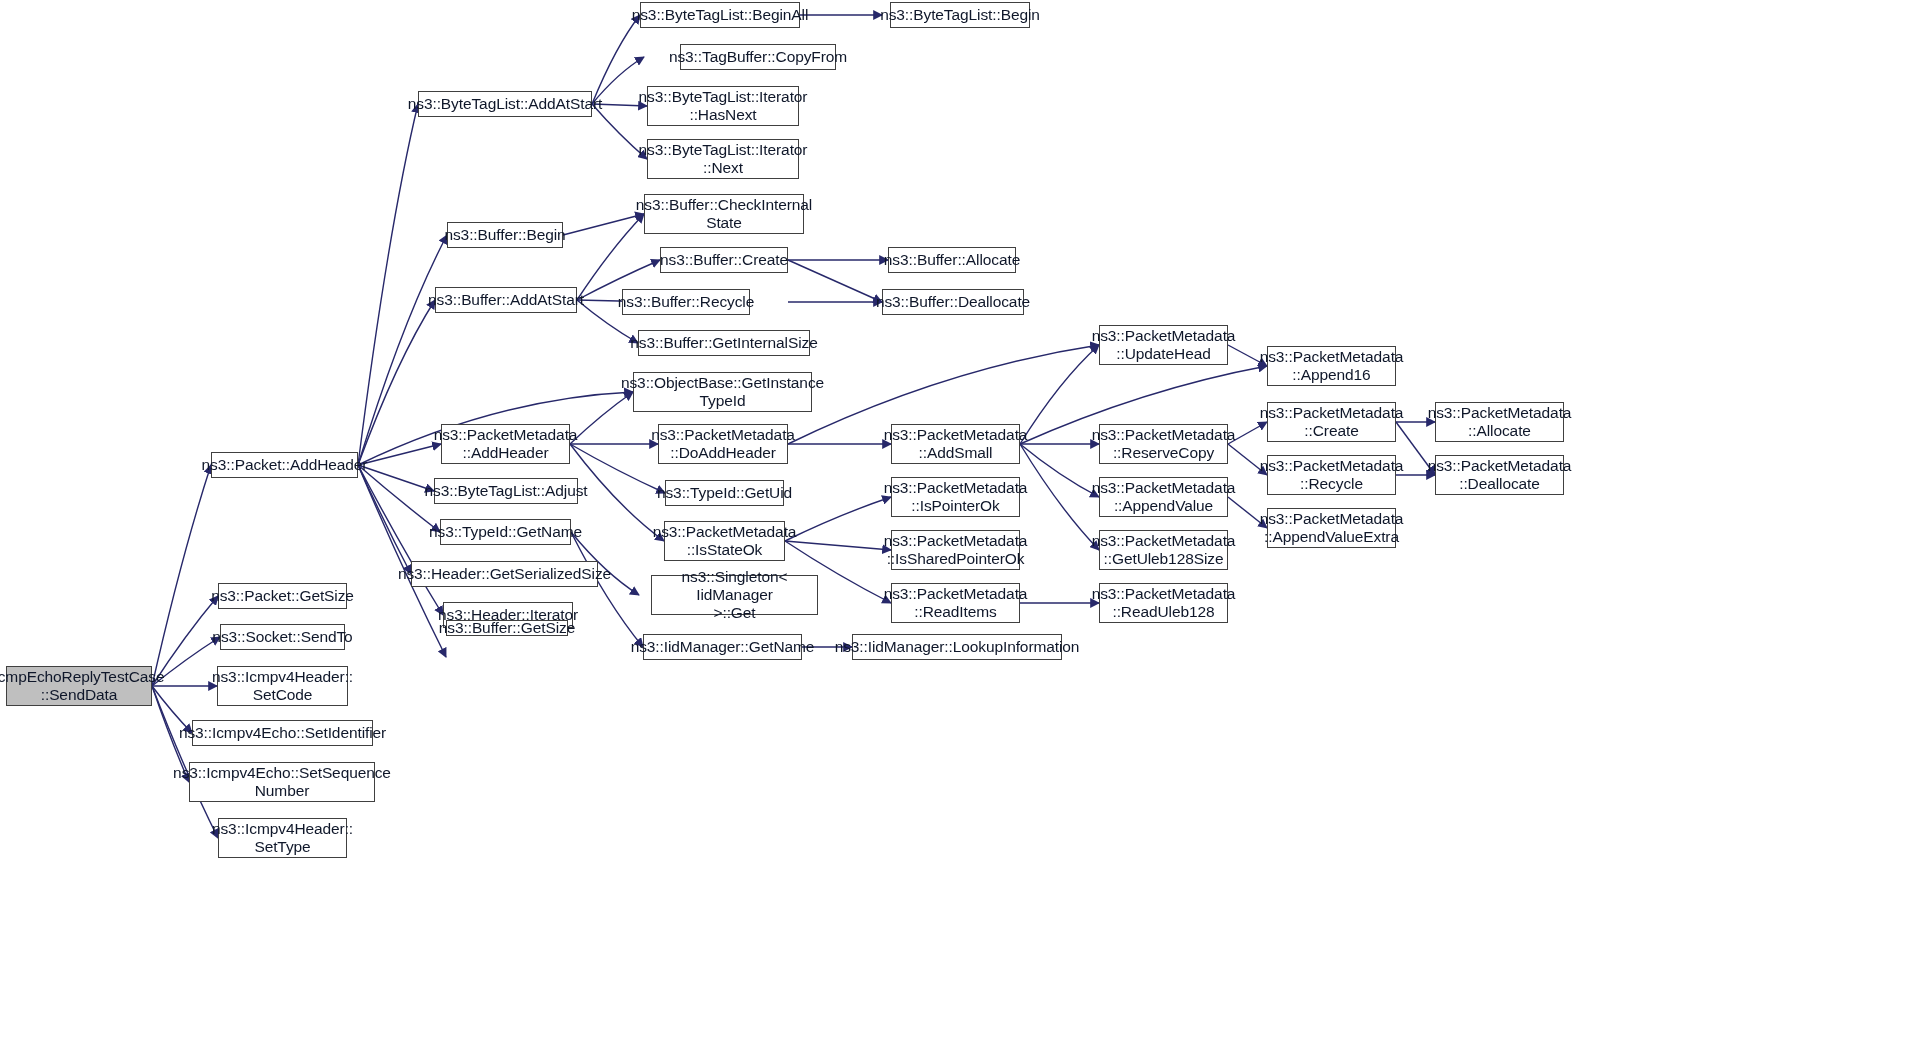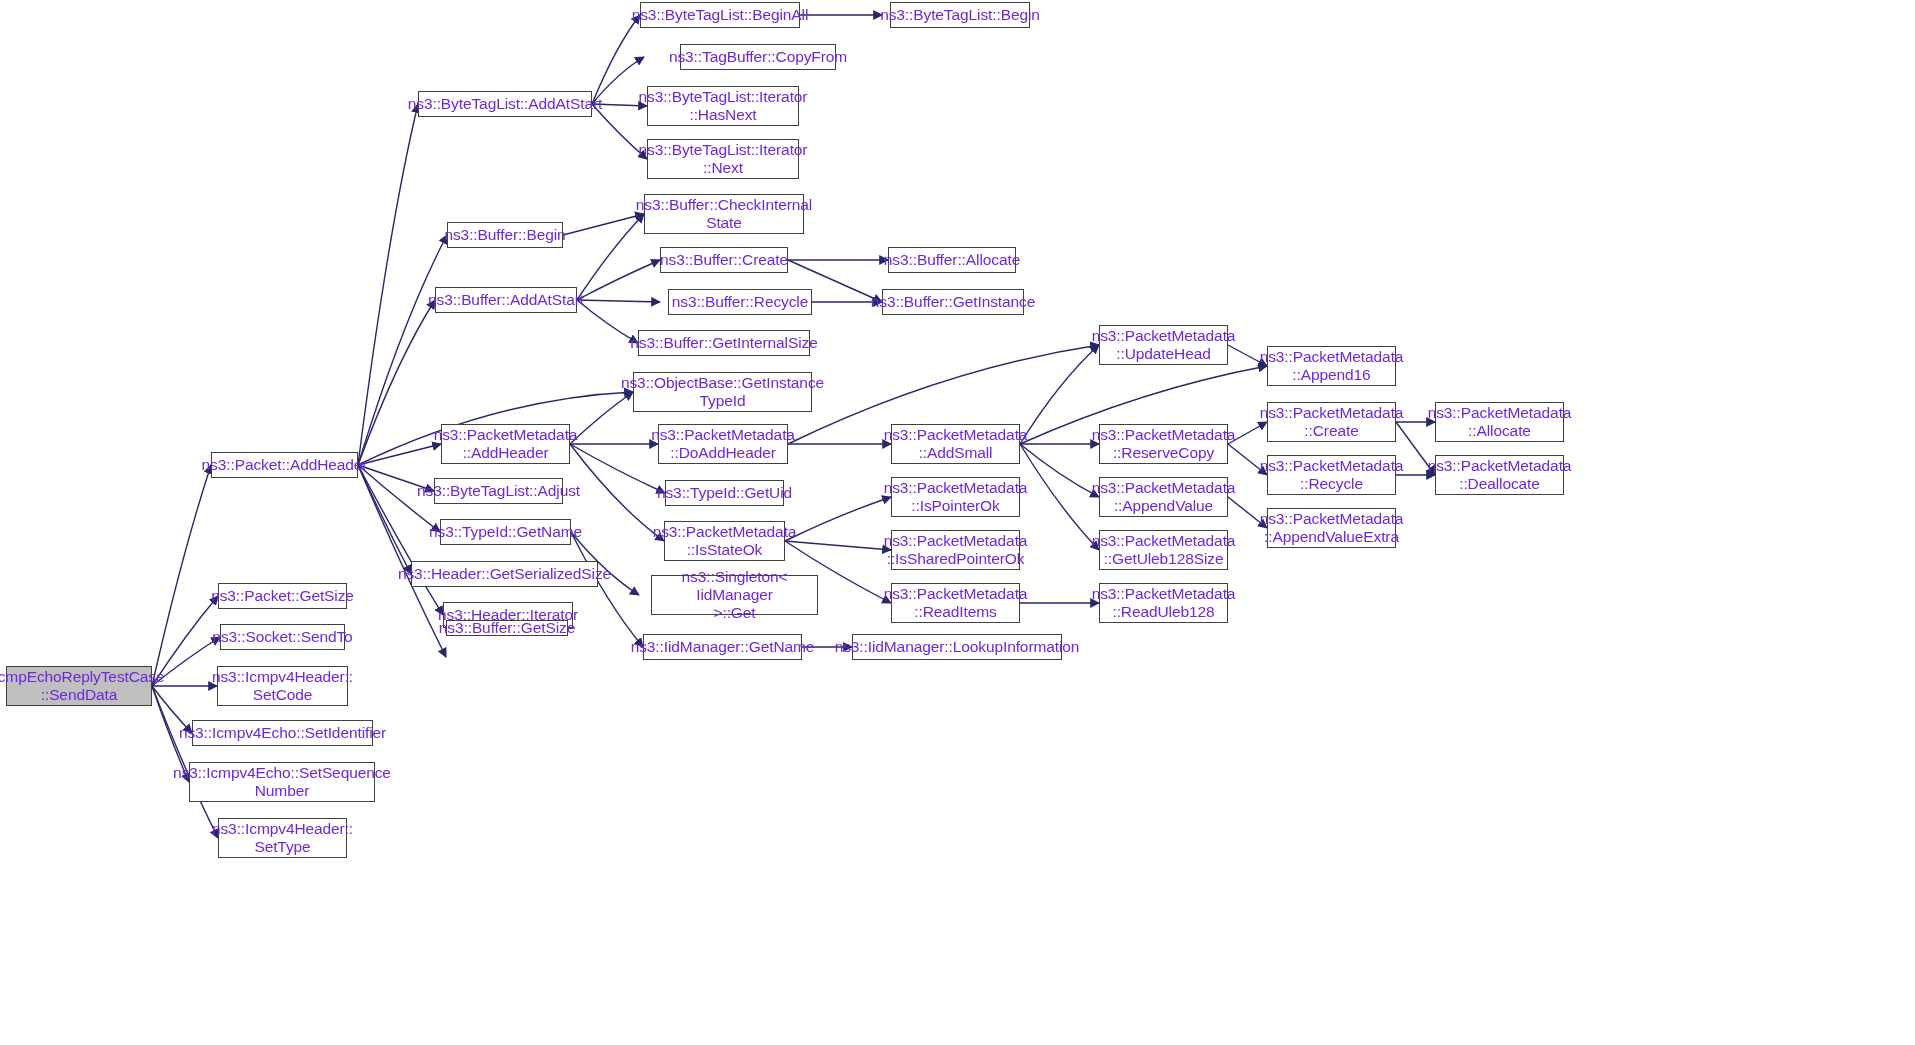--- a/index.html
+++ b/index.html
@@ -22,21 +22,21 @@
     top: 0;
     width: 1915px;
     height: 1045px;
     pointer-events: none;
   }
   .node {
     position: absolute;
     box-sizing: border-box;
     border: 1px solid #404040;
     background: #ffffff;
-    color: #6d28d9;
+    color: #0f172a;
     font-size: 15.5px;
     line-height: 18px;
     display: flex;
     align-items: center;
     justify-content: center;
     text-align: center;
     white-space: pre-line;
     padding: 0 5px;
     z-index: 2;
     letter-spacing: -0.1px;
@@ -125,49 +125,49 @@
       <div class="node" style="left: 192px; top: 720px; width: 181px; height: 26px;"><span>ns3::Icmpv4Echo::SetIdentifier</span></div>
       <div class="node" style="left: 189px; top: 762px; width: 186px; height: 40px;"><span>ns3::Icmpv4Echo::SetSequence
 Number</span></div>
       <div class="node" style="left: 218px; top: 818px; width: 129px; height: 40px;"><span>ns3::Icmpv4Header::
 SetType</span></div>
       <div class="node" style="left: 418px; top: 91px; width: 174px; height: 26px;"><span>ns3::ByteTagList::AddAtStart</span></div>
       <div class="node" style="left: 447px; top: 222px; width: 116px; height: 26px;"><span>ns3::Buffer::Begin</span></div>
       <div class="node" style="left: 435px; top: 287px; width: 142px; height: 26px;"><span>ns3::Buffer::AddAtStart</span></div>
       <div class="node" style="left: 441px; top: 424px; width: 129px; height: 40px;"><span>ns3::PacketMetadata
 ::AddHeader</span></div>
-      <div class="node" style="left: 434px; top: 478px; width: 129px; height: 26px;"><span>ns3::ByteTagList::Adjust</span></div>
+      <div class="node" style="left: 434px; top: 478px; width: 144px; height: 26px;"><span>ns3::ByteTagList::Adjust</span></div>
       <div class="node" style="left: 440px; top: 519px; width: 131px; height: 26px;"><span>ns3::TypeId::GetName</span></div>
       <div class="node" style="left: 411px; top: 561px; width: 187px; height: 26px;"><span>ns3::Header::GetSerializedSize</span></div>
       <div class="node" style="left: 443px; top: 602px; width: 130px; height: 26px;"><span>ns3::Header::Iterator</span></div>
       <div class="node" style="left: 446px; top: 620px; width: 122px; height: 16px;"><span>ns3::Buffer::GetSize</span></div>
       <div class="node" style="left: 640px; top: 2px; width: 160px; height: 26px;"><span>ns3::ByteTagList::BeginAll</span></div>
       <div class="node" style="left: 644px; top: 44px; width: 156px; height: 26px; margin-left: 36px;"><span>ns3::TagBuffer::CopyFrom</span></div>
       <div class="node" style="left: 647px; top: 86px; width: 152px; height: 40px;"><span>ns3::ByteTagList::Iterator
 ::HasNext</span></div>
       <div class="node" style="left: 647px; top: 139px; width: 152px; height: 40px;"><span>ns3::ByteTagList::Iterator
 ::Next</span></div>
       <div class="node" style="left: 644px; top: 194px; width: 160px; height: 40px;"><span>ns3::Buffer::CheckInternal
 State</span></div>
       <div class="node" style="left: 660px; top: 247px; width: 128px; height: 26px;"><span>ns3::Buffer::Create</span></div>
-      <div class="node" style="left: 668px; top: 289px; width: 144px; height: 26px;"><span>ns3::Buffer::Recycle</span></div>
+      <div class="node" style="left: 622px; top: 289px; width: 128px; height: 26px;"><span>ns3::Buffer::Recycle</span></div>
       <div class="node" style="left: 638px; top: 330px; width: 172px; height: 26px;"><span>ns3::Buffer::GetInternalSize</span></div>
       <div class="node" style="left: 633px; top: 372px; width: 179px; height: 40px;"><span>ns3::ObjectBase::GetInstance
 TypeId</span></div>
       <div class="node" style="left: 658px; top: 424px; width: 130px; height: 40px;"><span>ns3::PacketMetadata
 ::DoAddHeader</span></div>
       <div class="node" style="left: 665px; top: 480px; width: 119px; height: 26px;"><span>ns3::TypeId::GetUid</span></div>
       <div class="node" style="left: 664px; top: 521px; width: 121px; height: 40px;"><span>ns3::PacketMetadata
 ::IsStateOk</span></div>
       <div class="node" style="left: 651px; top: 575px; width: 167px; height: 40px;"><span>ns3::Singleton&lt; IidManager
 &gt;::Get</span></div>
       <div class="node" style="left: 643px; top: 634px; width: 159px; height: 26px;"><span>ns3::IidManager::GetName</span></div>
       <div class="node" style="left: 882px; top: 2px; width: 140px; height: 26px; margin-left: 8px;"><span>ns3::ByteTagList::Begin</span></div>
       <div class="node" style="left: 888px; top: 247px; width: 128px; height: 26px;"><span>ns3::Buffer::Allocate</span></div>
-      <div class="node" style="left: 882px; top: 289px; width: 142px; height: 26px;"><span>ns3::Buffer::GetInstance</span></div>
+      <div class="node" style="left: 882px; top: 289px; width: 142px; height: 26px;"><span>ns3::Buffer::Deallocate</span></div>
       <div class="node" style="left: 891px; top: 424px; width: 129px; height: 40px;"><span>ns3::PacketMetadata
 ::AddSmall</span></div>
       <div class="node" style="left: 891px; top: 477px; width: 129px; height: 40px;"><span>ns3::PacketMetadata
 ::IsPointerOk</span></div>
       <div class="node" style="left: 891px; top: 530px; width: 129px; height: 40px;"><span>ns3::PacketMetadata
 ::IsSharedPointerOk</span></div>
       <div class="node" style="left: 891px; top: 583px; width: 129px; height: 40px;"><span>ns3::PacketMetadata
 ::ReadItems</span></div>
       <div class="node" style="left: 852px; top: 634px; width: 210px; height: 26px;"><span>ns3::IidManager::LookupInformation</span></div>
       <div class="node" style="left: 1099px; top: 325px; width: 129px; height: 40px;"><span>ns3::PacketMetadata

